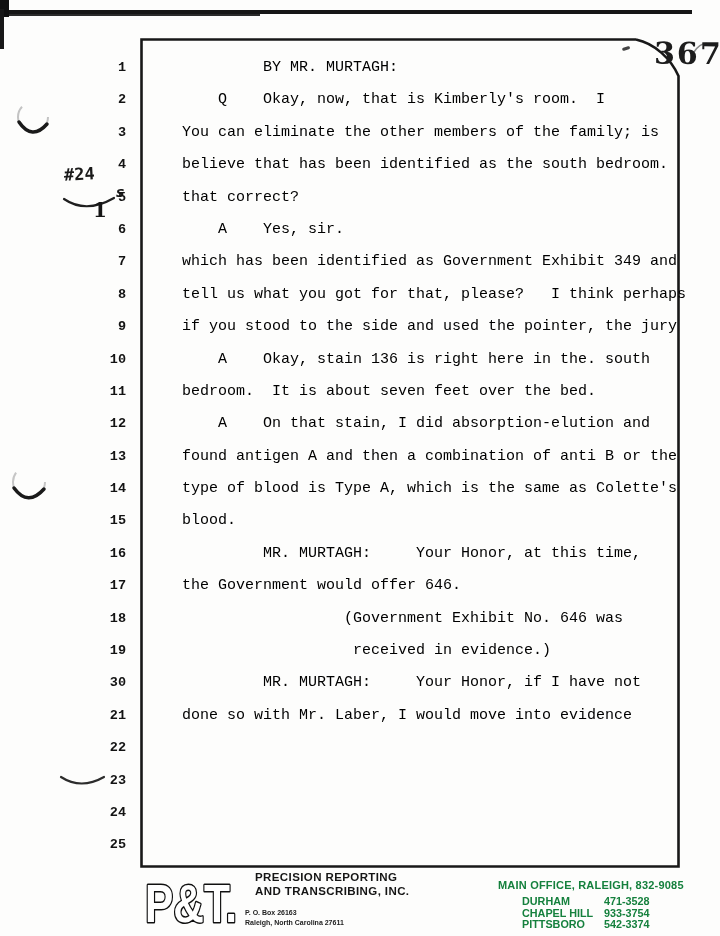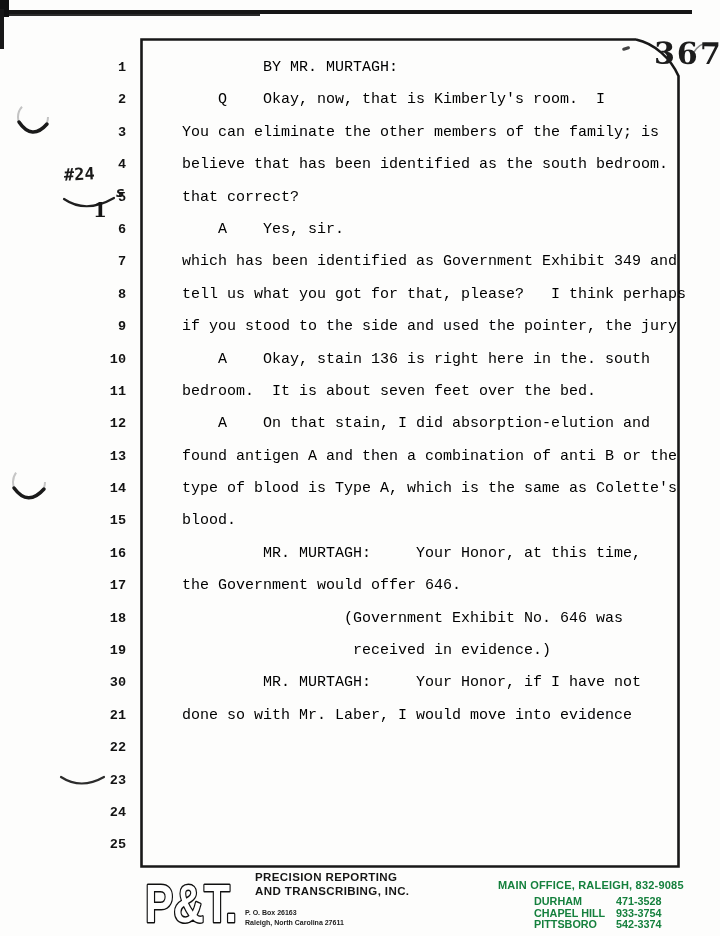--- a/index.html
+++ b/index.html
@@ -37,21 +37,21 @@
   .transcript .tl{
     height:32.4px;line-height:32.4px;white-space:pre;
     font-family:"Liberation Mono",monospace;font-weight:400;font-size:15px;color:#000000;
   }
 
   
   .company{position:absolute;left:243px;top:871px;font-size:11.5px;font-weight:700;letter-spacing:.4px;line-height:13.5px;color:#151515;margin-left:12px;}
   .address{position:absolute;left:245px;top:908px;font-size:7px;font-weight:700;line-height:9.5px;color:#222;}
   .phones{position:absolute;left:498px;top:879px;width:190px;color:#15803d;}
   .phones .main{font-size:11px;font-weight:700;letter-spacing:.2px;}
-  .ph-rows{margin-top:5px;margin-left:36px;}
+  .ph-rows{margin-top:5px;margin-left:24px;}
   .ph-row{display:grid;grid-template-columns:82px 1fr;font-size:10.8px;font-weight:700;line-height:11.6px;}
   .logo-svg{position:absolute;left:144px;top:869px;}
 </style>
 </head>
 <body>
 
 <div class="page">
 
   <div class="top-bar"></div>
   <div class="top-bar2"></div>

